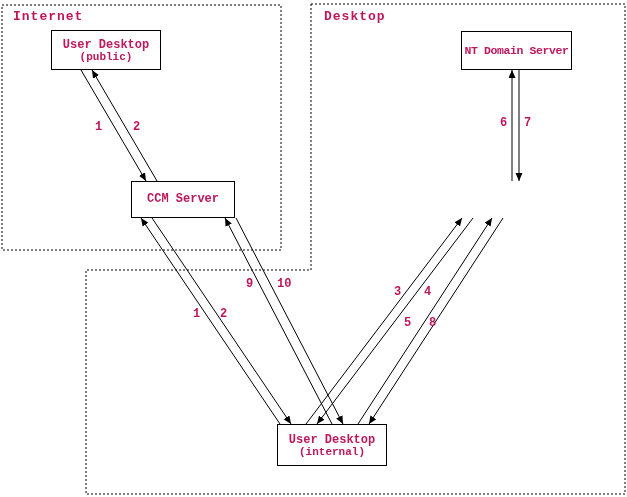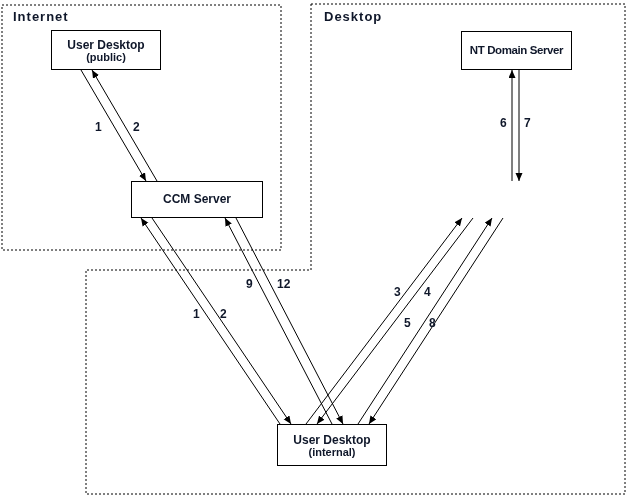--- a/index.html
+++ b/index.html
@@ -1,21 +1,21 @@
 <!DOCTYPE html>
 <html><head>
 <meta charset="utf-8">
 <style>
   html,body{margin:0;padding:0;background:#ffffff;}
   #diagram{
     position:relative;
     width:627px;height:497px;
     background:#ffffff;
-    font-family:Liberation Sans, sans-serif;
-    color:#0f172a;
+    font-family:Liberation Mono, monospace;
+    color:#be185d;
     overflow:hidden;
   }
   #wires{position:absolute;left:0;top:0;}
   .dashed{fill:none;stroke:#000;stroke-width:1;stroke-dasharray:2 2;}
   .wire{stroke:#000;stroke-width:1;fill:none;}
   .region-label{
     position:absolute;
     font-size:13px;font-weight:bold;letter-spacing:1px;
     white-space:nowrap;
   }
@@ -68,40 +68,40 @@
   </svg>
 
   <div class="region-label" style="left:13px;top:9px;">Internet</div>
   <div class="region-label" style="left:324px;top:9px;">Desktop</div>
 
   <div class="node" style="left:51px;top:30px;width:110px;height:40px;">
     <span class="title">User Desktop</span>
     <span class="subtitle">(public)</span>
   </div>
 
-  <div class="node" style="left:131px;top:181px;width:132px;height:37px;">
+  <div class="node" style="left:131px;top:181px;width:104px;height:37px;">
     <span class="title">CCM Server</span>
   </div>
 
   <div class="node tight" style="left:461px;top:31px;width:111px;height:39px;">
     <span class="title">NT Domain Server</span>
   </div>
 
 
   <div class="node" style="left:277px;top:424px;width:110px;height:42px;">
     <span class="title">User Desktop</span>
     <span class="subtitle">(internal)</span>
   </div>
 
   <div class="num" style="left:95px;top:121px;">1</div>
   <div class="num" style="left:133px;top:121px;">2</div>
   <div class="num" style="left:193px;top:308px;">1</div>
   <div class="num" style="left:220px;top:308px;">2</div>
   <div class="num" style="left:246px;top:278px;">9</div>
-  <div class="num" style="left:277px;top:278px;">12</div>
+  <div class="num" style="left:277px;top:278px;">10</div>
   <div class="num" style="left:394px;top:286px;">3</div>
   <div class="num" style="left:424px;top:286px;">4</div>
   <div class="num" style="left:404px;top:317px;">5</div>
   <div class="num" style="left:429px;top:317px;">8</div>
   <div class="num" style="left:500px;top:117px;">6</div>
   <div class="num" style="left:524px;top:117px;">7</div>
 
 </div>
 
 </body></html>

